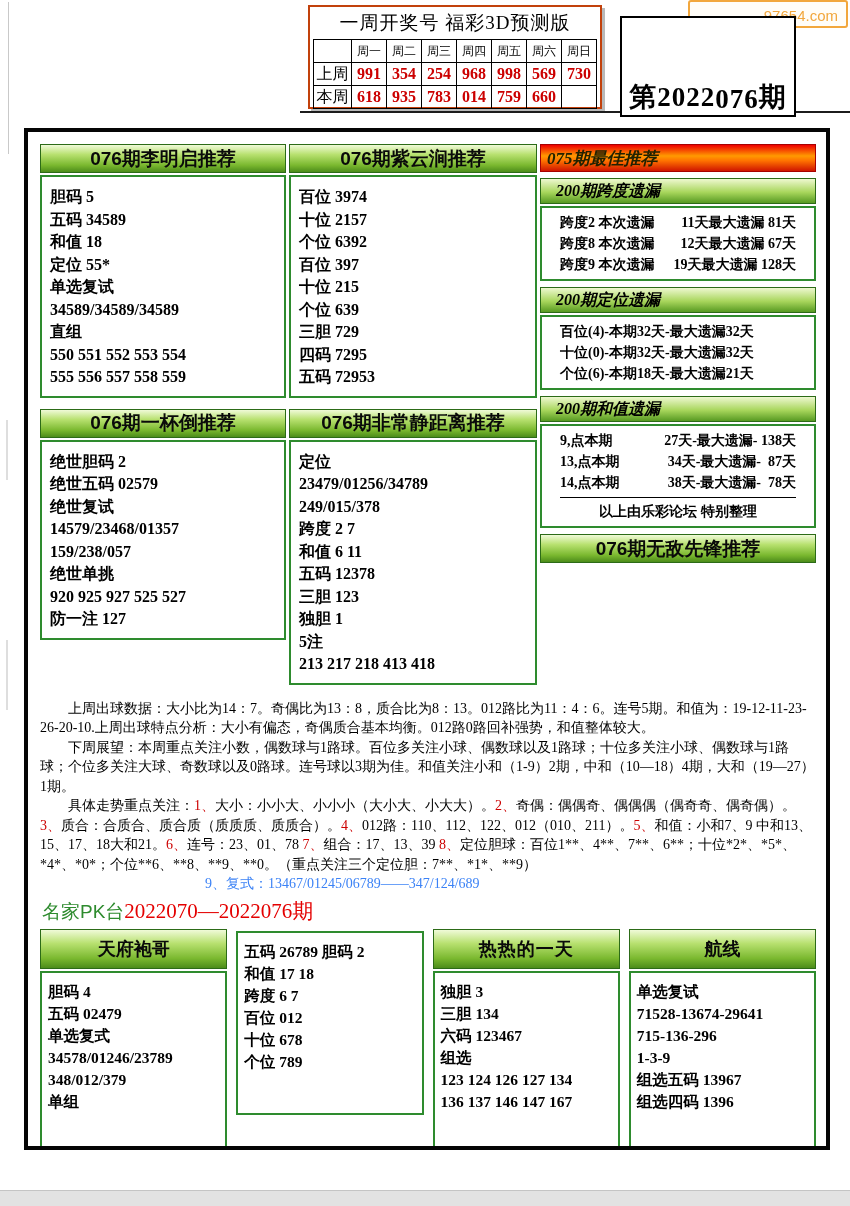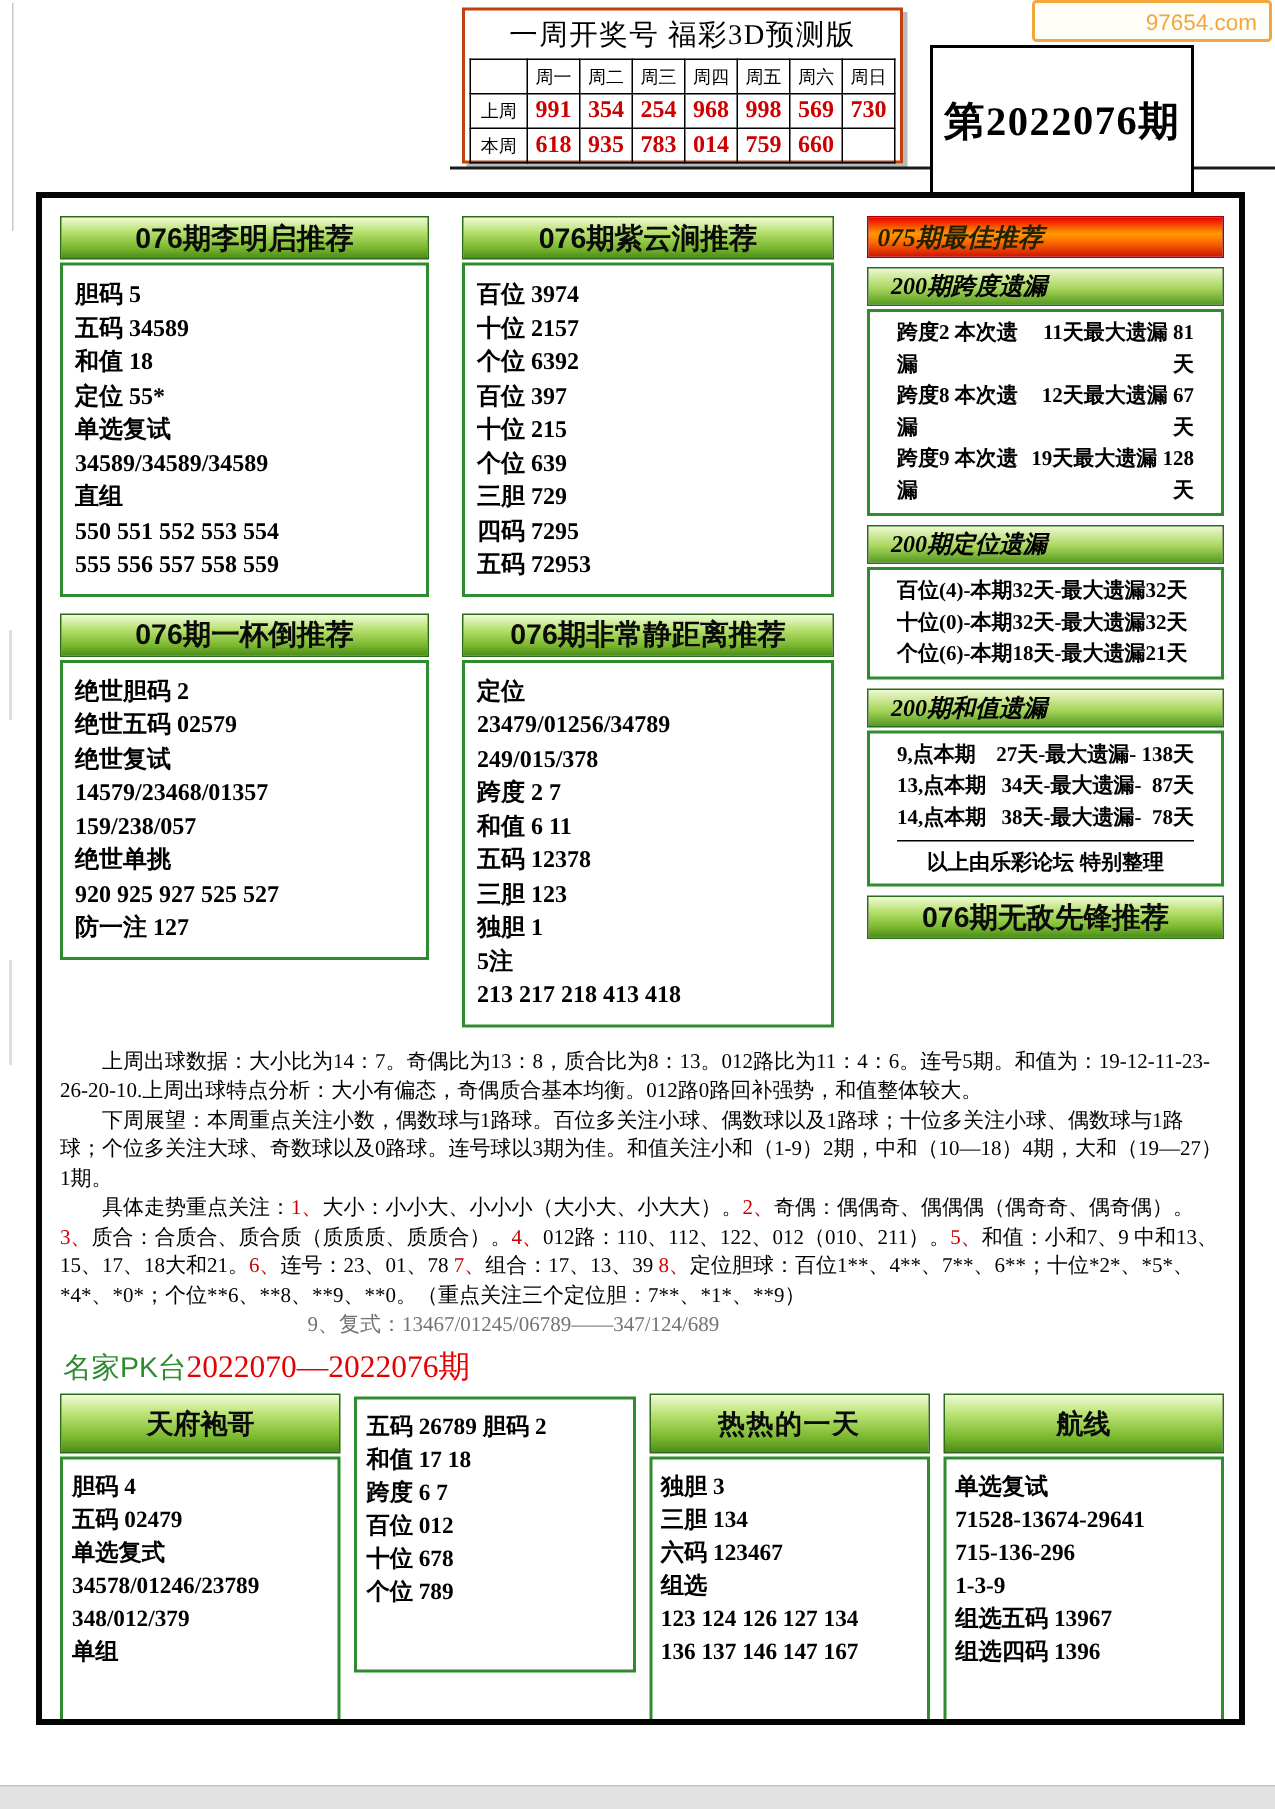--- a/index.html
+++ b/index.html
@@ -13,39 +13,39 @@
     border:2px solid #f2a73d; border-radius:3px; color:#f2a73d;
     font:15px "Liberation Sans", sans-serif; text-align:right; padding:5px 8px 0 0; background:#fffdf8; }
 
   .week-box { position:absolute; left:308px; top:5px; width:294px; height:104px;
     border:2px solid #c2410c; background:#fff; box-shadow:3px 3px 0 #b9b9b9; padding-top:3px; }
   .week-title { text-align:center; font-size:19px; letter-spacing:1px; }
   .week-table { border-collapse:collapse; margin:3px auto 0; }
   .week-table td { border:1px solid #000; text-align:center; height:23px; padding:0 1px;
     font-family:"Liberation Serif", serif; }
   .week-table td.day { font-size:12px; width:35px; }
-  .week-table td.lbl { font-size:12px; width:38px; }
+  .week-table td.lbl { font-size:16px; width:38px; }
   .week-table td.num { color:#cc0000; font-weight:bold; font-size:16px; width:35px; }
 
   .hline { position:absolute; left:300px; top:111px; width:550px; height:2px; background:#1c1c1c; }
 
-  .issue-box { position:absolute; left:620px; top:30px; width:176px; height:101px;
-    border:2px solid #000; background:#fff; display:flex; align-items:center; justify-content:center;
+  .issue-box { position:absolute; left:620px; top:16px; width:176px; height:101px;
+    border:2px solid #000; background:#fff; display:flex; align-items:flex-end; justify-content:center;
     font-size:27px; font-weight:bold; letter-spacing:1px; }
   .issue-box .red { color:#000000; }
 
   .left-mark  { position:absolute; left:8px; top:2px; width:1px; height:152px; background:#c9c9c9; }
   .left-mark2 { position:absolute; left:6px; top:420px; width:2px; height:60px; background:#dedede; }
   .left-mark3 { position:absolute; left:6px; top:640px; width:2px; height:70px; background:#dedede; }
 
   
   .main-box { position:absolute; left:24px; top:128px; width:806px; height:1022px;
     border:4px solid #050505; background:#fff; padding:12px 10px 0 12px; overflow:hidden; }
 
-  .top-grid { display:grid; grid-template-columns:246px 248px 1fr; gap:22px; }
+  .top-grid { display:grid; grid-template-columns:246px 248px 1fr; gap:3px; }
 
   .panel { margin-bottom:11px; }
   .panel-header { height:29px; border:1px solid #2c6b17;
     background:linear-gradient(180deg,#f0fad8 0%,#b8e170 35%,#7ab82f 75%,#4c8c1a 100%);
     display:flex; align-items:center; justify-content:center;
     font-weight:bold; font-size:19px; font-family:"Liberation Sans", sans-serif; color:#0a0a0a; }
   .panel-body { margin-top:2px; border:2px solid #2e8b2e; background:#fff;
     padding:9px 8px 7px 8px; font-weight:bold; font-size:16px; line-height:22.5px; }
   .p-line { white-space:pre-wrap; }
 
@@ -64,21 +64,21 @@
   .om-row { display:flex; justify-content:space-between; white-space:pre-wrap; }
   .om-row span:last-child { text-align:right; }
   .om-footer { border-top:1px solid #000; margin-top:4px; padding-top:3px;
     text-align:center; font-weight:bold; font-size:14px;
     font-family:"Liberation Sans", sans-serif; }
   .wudi .panel-body { font-size:16.5px; line-height:26px; padding:7px 8px; }
 
   
   .analysis { margin-top:3px; font-size:14px; line-height:19.5px; }
   .analysis p { text-indent:2em; }
-  .analysis .red-line { color:#737373; text-indent:0; padding-left:165px; }
+  .analysis .red-line { color:#3b82f6; text-indent:0; padding-left:165px; }
 
   
   .pk-head { display:flex; align-items:flex-end; margin:3px 0 4px 2px; }
   .pk-title { color:#2e8b2e; font-size:19px; font-family:"Liberation Sans", sans-serif; }
   .pk-range { color:#e40000; font-size:21px; padding-right:28px; }
   .pk-grid { display:grid; grid-template-columns:repeat(4,1fr); gap:9px; }
   .pk-grid .panel { margin-bottom:0; }
   .pk-grid .panel-header { height:40px; font-size:18px; }
   .pk-grid .panel-body { min-height:184px; font-size:15.5px; line-height:22px; padding:8px 6px; }
   .pk-grid .heavy .panel-header { font-weight:900; letter-spacing:1px; }

